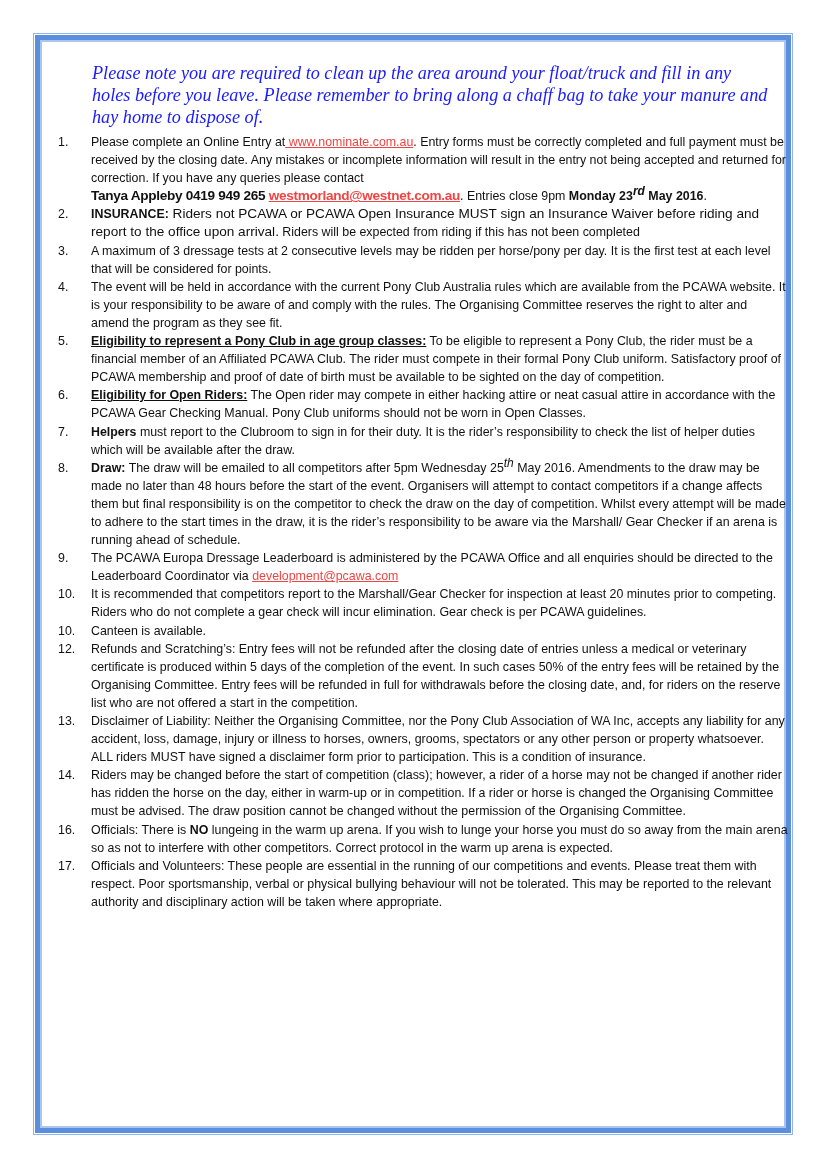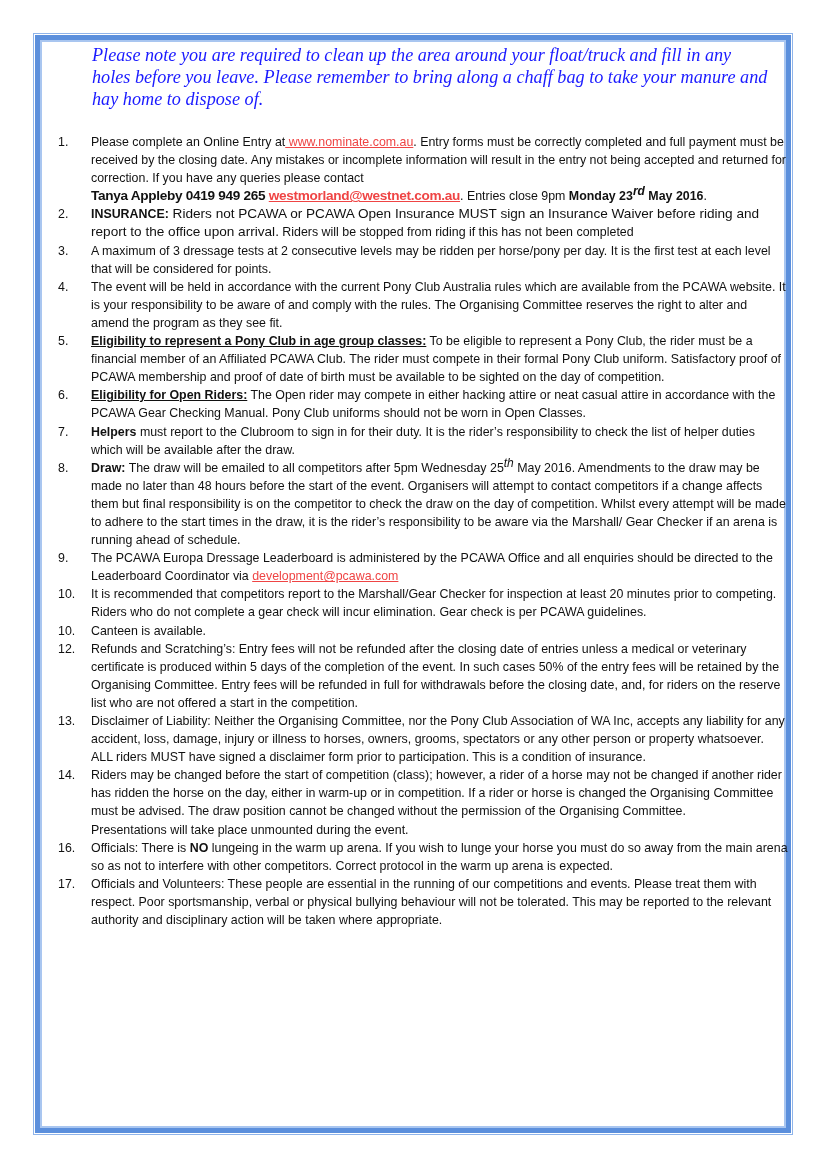--- a/index.html
+++ b/index.html
@@ -15,21 +15,21 @@
       border: 5px solid #5b8fdc;
       padding: 0;
     }
     .frame-inner {
       width: 100%; height: 100%; box-sizing: border-box;
       border: 2px solid #a9c6f0;
       background: #fff;
       position: relative;
     }
     .notice {
-      position: absolute; left: 50px; top: 2px; width: 680px;
+      position: absolute; left: 50px; top: 20px; width: 680px;
       font-family: "Liberation Serif", serif; font-style: italic;
       font-size: 18.2px; line-height: 22px; color: #1a1aff;
       margin: 0;
     }
     .rules {
       position: absolute; left: 16px; top: 91px; width: 730px;
       margin: 0; padding: 0; list-style: none;
       font-family: "Liberation Sans", sans-serif; font-size: 12.4px; line-height: 18.1px; color: #111;
     }
     .rule { position: relative; padding-left: 33px; }
@@ -51,21 +51,21 @@
 
     <p class="notice">Please note you are required to clean up the area around your float/truck and fill in any holes before you leave. Please remember to bring along a chaff bag to take your manure and hay home to dispose of.</p>
 
     <ol class="rules">
       <li class="rule">
         <span class="num">1.</span>
         <span class="txt"><span>Please complete an Online Entry at</span><a class="link" href="#"> www.nominate.com.au</a><span>.   Entry forms must be correctly completed and full payment must be received by the closing date.   Any mistakes or incomplete information will result in the entry not being accepted and returned for correction.  If you have any queries please contact</span><br><span class="cond big">Tanya Appleby 0419 949 265</span> <a class="link cond big" href="#">westmorland@westnet.com.au</a><span>. Entries close 9pm </span><span class="bold">Monday 23</span><sup class="bold">rd</sup><span class="bold"> May 2016</span><span>.</span></span>
       </li>
       <li class="rule">
         <span class="num">2.</span>
-        <span class="txt"><span class="bold">INSURANCE:</span><span class="big"> Riders not PCAWA or PCAWA Open Insurance MUST sign an Insurance Waiver before riding and report to the office upon arrival.</span><span>  Riders will be stopped from riding if this has not been completed</span></span>
+        <span class="txt"><span class="bold">INSURANCE:</span><span class="big"> Riders not PCAWA or PCAWA Open Insurance MUST sign an Insurance Waiver before riding and report to the office upon arrival.</span><span>  Riders will be expected from riding if this has not been completed</span></span>
       </li>
       <li class="rule">
         <span class="num">3.</span>
         <span class="txt">A maximum of 3 dressage tests at 2 consecutive levels may be ridden per horse/pony per day. It is the first test at each level that will be considered for points.</span>
       </li>
       <li class="rule">
         <span class="num">4.</span>
         <span class="txt">The event will be held in accordance with the current Pony Club Australia rules which are available from the PCAWA website.  It is your responsibility to be aware of and comply with the rules.  The Organising Committee reserves the right to alter and amend the program as they see fit.</span>
       </li>
       <li class="rule">
@@ -100,21 +100,20 @@
         <span class="num">12.</span>
         <span class="txt">Refunds and Scratching’s: Entry fees will not be refunded after the closing date of entries unless a medical or veterinary certificate is produced within 5 days of the completion of the event.  In such cases 50% of the entry fees will be retained by the Organising Committee.  Entry fees will be refunded in full for withdrawals before the closing date, and, for riders on the reserve list who are not offered a start in the competition.</span>
       </li>
       <li class="rule">
         <span class="num">13.</span>
         <span class="txt">Disclaimer of Liability: Neither the Organising Committee, nor the Pony Club Association of WA Inc, accepts any liability for any accident, loss, damage, injury or illness to horses, owners, grooms, spectators or any other person or property whatsoever. ALL riders MUST have signed a disclaimer form prior to participation.  This is a condition of insurance.</span>
       </li>
       <li class="rule">
         <span class="num">14.</span>
         <span class="txt">Riders may be changed before the start of competition (class); however, a rider of a horse may not be changed if another rider has ridden the horse on the day, either in warm-up or in competition.  If a rider or horse is changed the Organising Committee must be advised.  The draw position cannot be changed without the permission of the Organising Committee.</span>
-        <span class="txt">Presentations will take place unmounted during the event.</span>
       </li>
       <li class="rule">
         <span class="num">16.</span>
         <span class="txt"><span>Officials:  There is </span><span class="bold">NO</span><span> lungeing in the warm up arena.  If you wish to lunge your horse you must do so away from the main arena so as not to interfere with other competitors. Correct protocol in the warm up arena is expected.</span></span>
       </li>
       <li class="rule">
         <span class="num">17.</span>
         <span class="txt">Officials and Volunteers: These people are essential in the running of our competitions and events.  Please treat them with respect.  Poor sportsmanship, verbal or physical bullying behaviour will not be tolerated.  This may be reported to the relevant authority and disciplinary action will be taken where appropriate.</span>
       </li>
     </ol>

